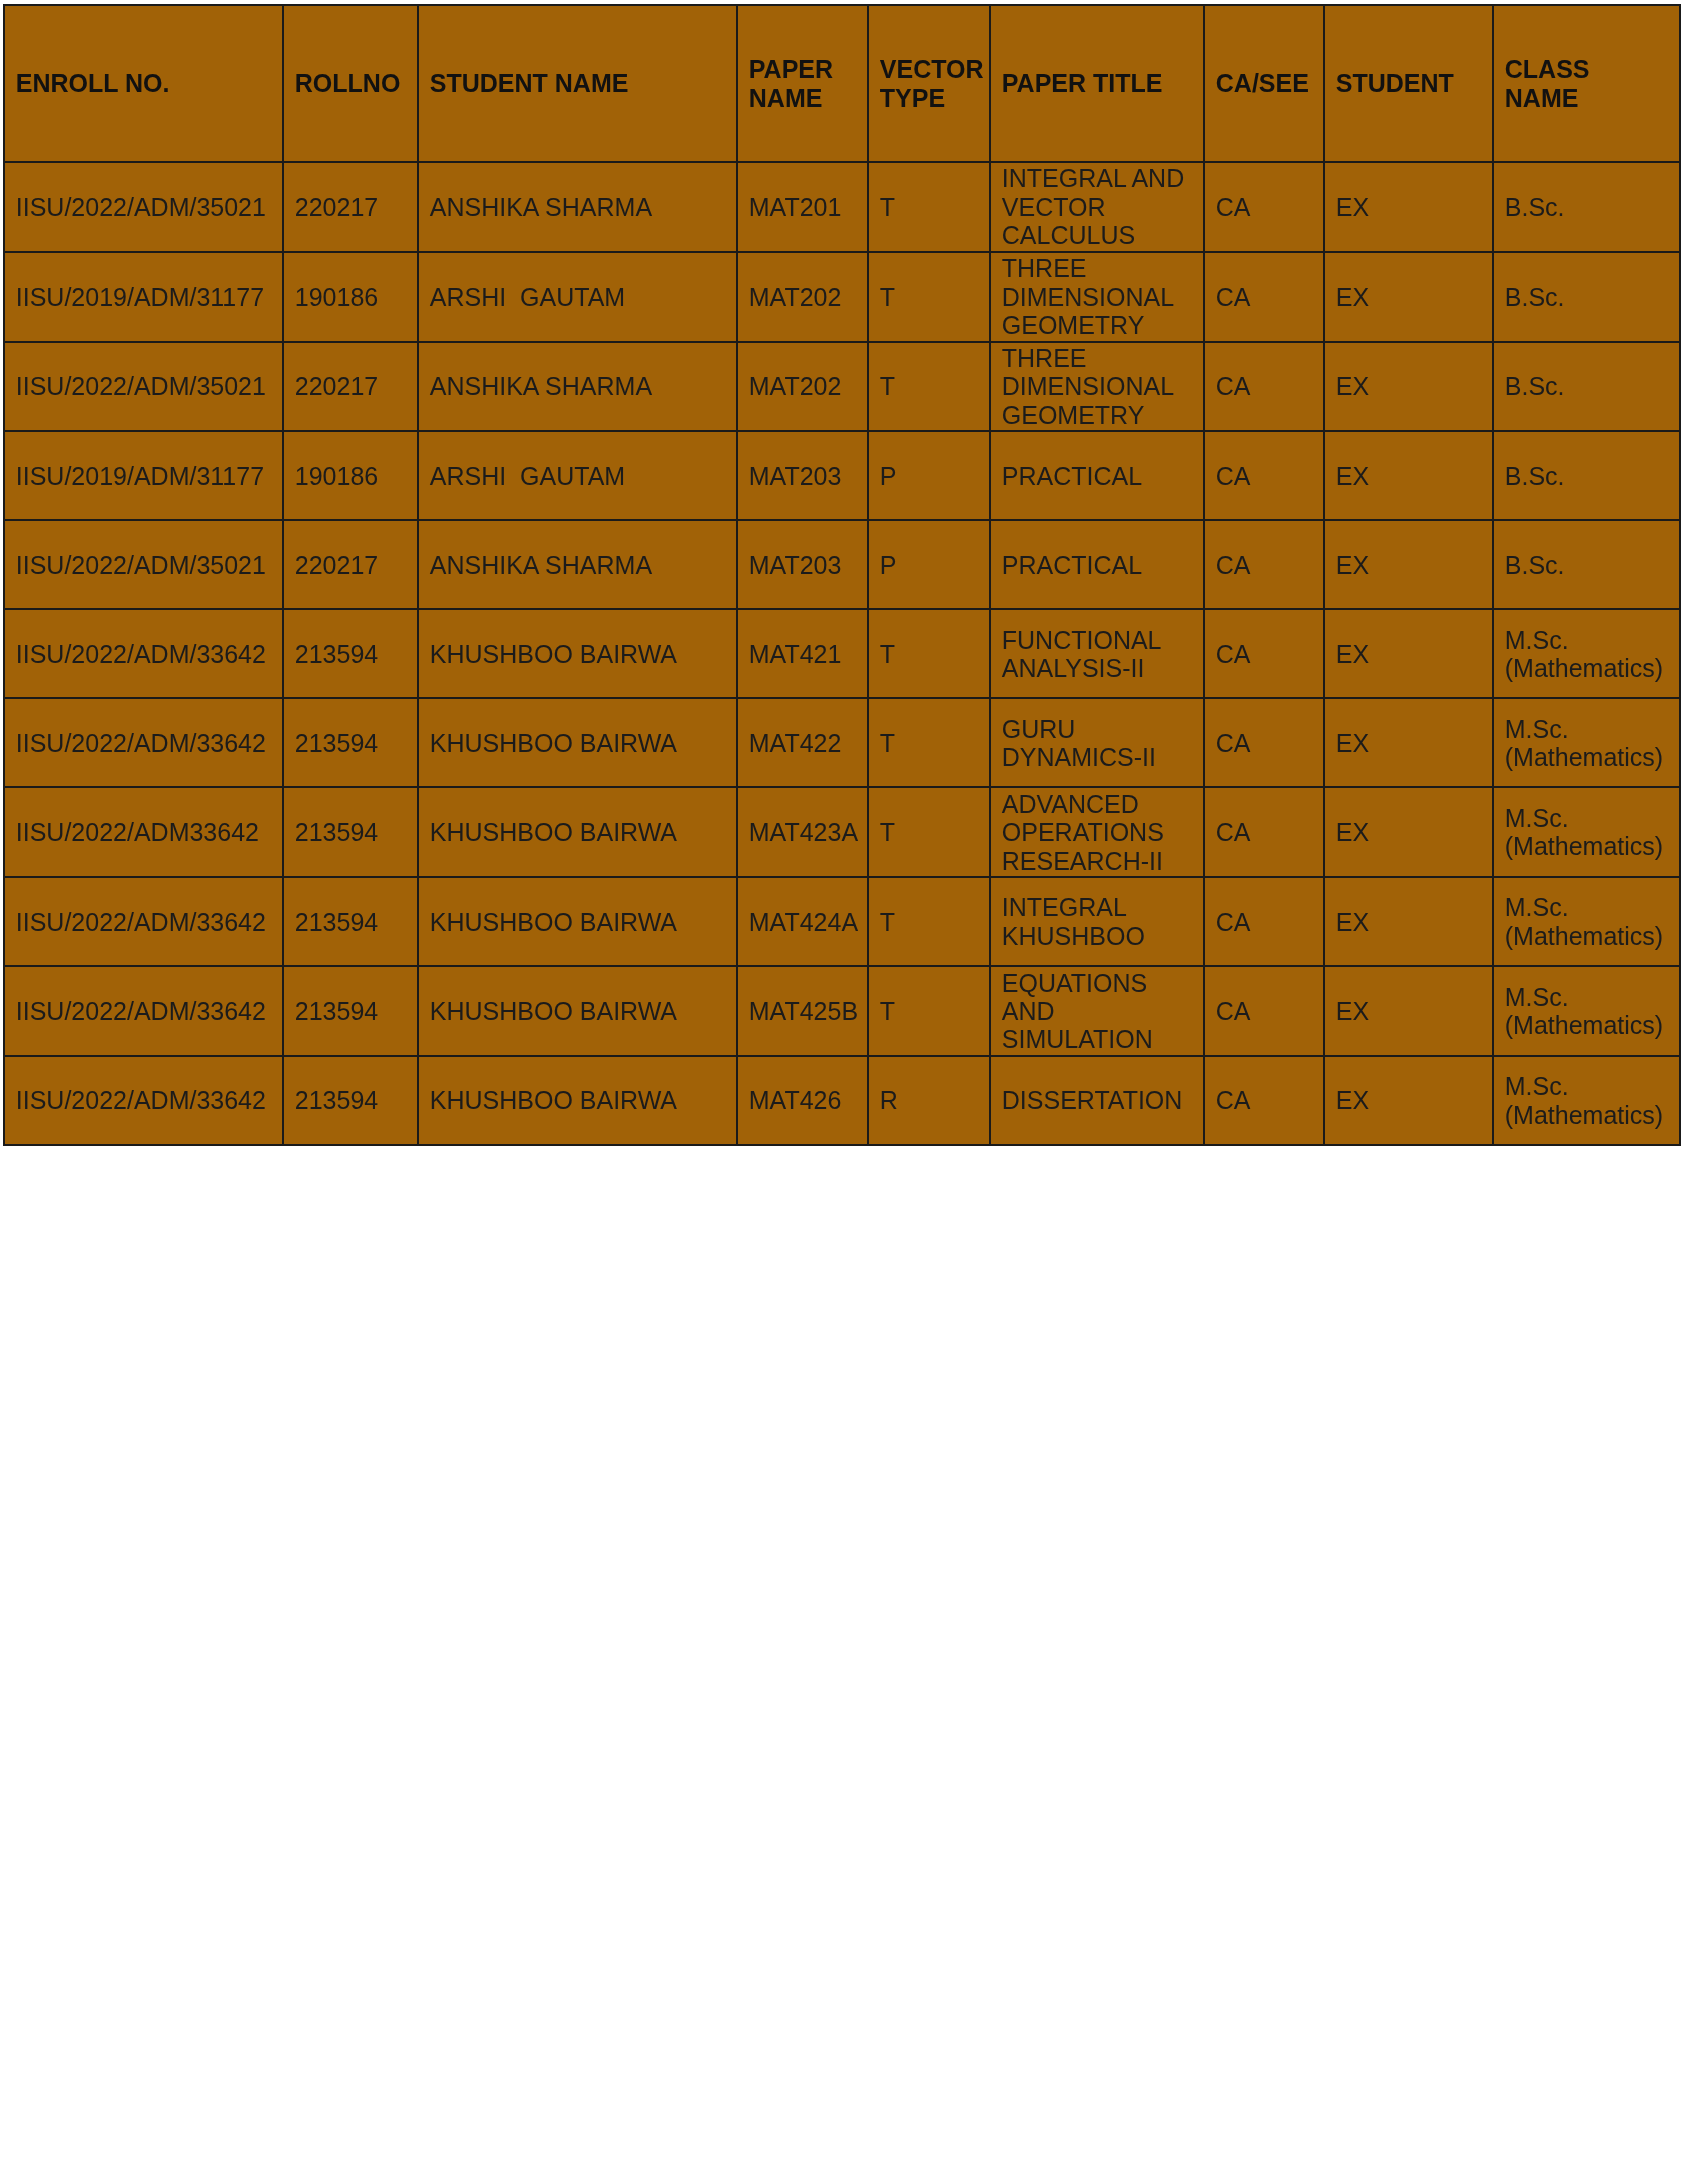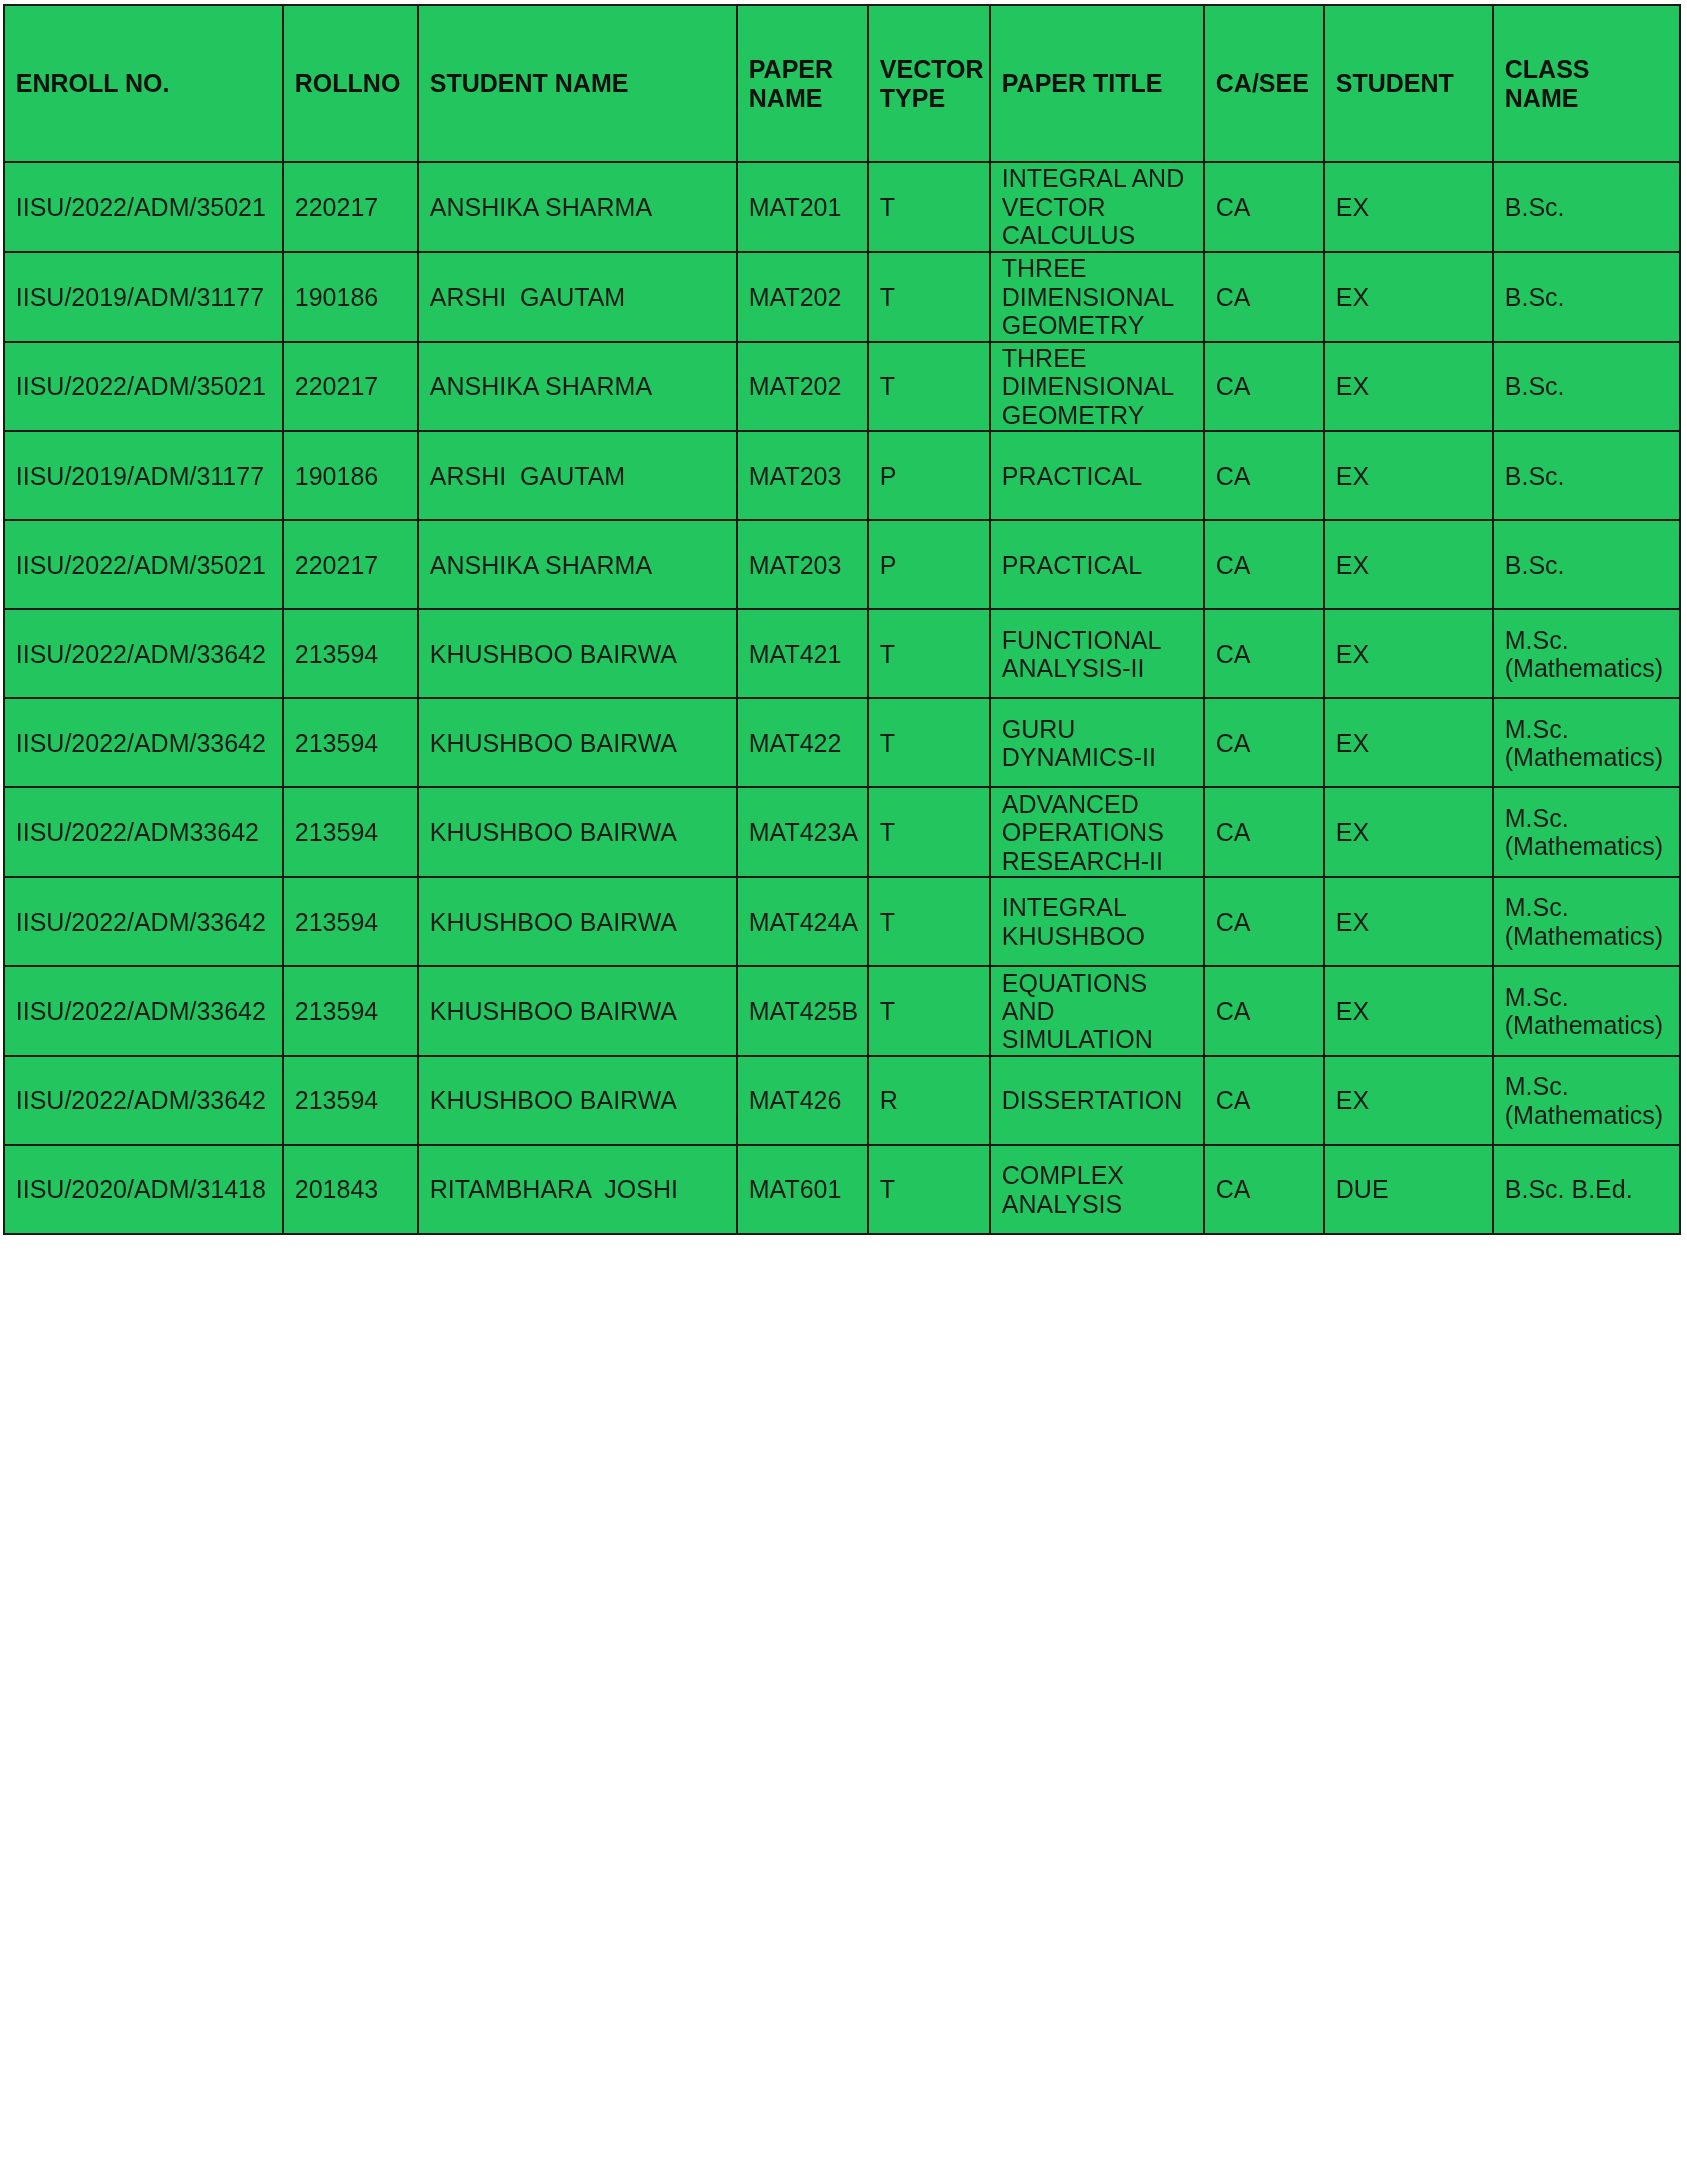--- a/index.html
+++ b/index.html
@@ -22,21 +22,21 @@
     height: 2183px;
     background: #ffffff;
   }
   table.results {
     position: absolute;
     left: 2.6px;
     top: 4px;
     border-collapse: collapse;
     table-layout: fixed;
     width: 1676px;
-    background: #22c55e;
+    background: #a16207;
   }
   table.results th,
   table.results td {
     border-left: 2px solid #1a1a1a;
     border-right: 2px solid #1a1a1a;
     border-top: 2.6px solid #1a1a1a;
     border-bottom: 2.6px solid #1a1a1a;
     text-align: left;
     vertical-align: middle;
     padding: 1.3px 11.2px;
@@ -206,27 +206,16 @@
           <td>IISU/2022/ADM/33642</td>
           <td>213594</td>
           <td>KHUSHBOO BAIRWA</td>
           <td>MAT426</td>
           <td>R</td>
           <td>DISSERTATION</td>
           <td>CA</td>
           <td>EX</td>
           <td>M.Sc. (Mathematics)</td>
         </tr>
-        <tr>
-          <td>IISU/2020/ADM/31418</td>
-          <td>201843</td>
-          <td>RITAMBHARA  JOSHI</td>
-          <td>MAT601</td>
-          <td>T</td>
-          <td>COMPLEX ANALYSIS</td>
-          <td>CA</td>
-          <td>DUE</td>
-          <td>B.Sc. B.Ed.</td>
-        </tr>
       </tbody>
   </table>
 </div>
 
 
 </body></html>

